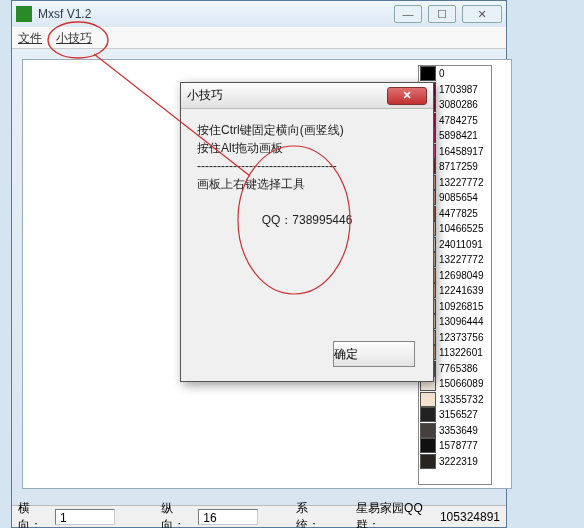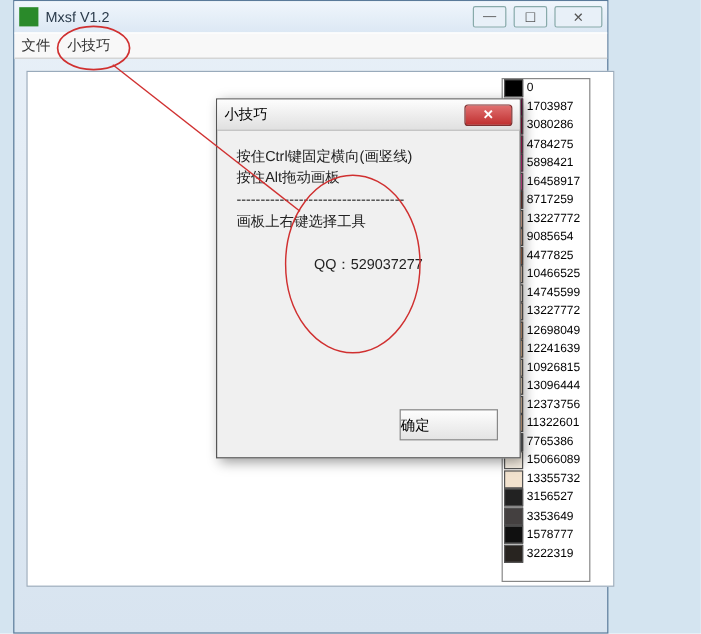--- a/index.html
+++ b/index.html
@@ -6,21 +6,21 @@
 body { font-family: "Microsoft YaHei", SimSun, sans-serif; font-size: 12px; background: #d4e4f0; width: 584px; height: 528px; overflow: hidden; position: relative; }
 
 .outer-window { position: absolute; left: 11px; top: 0; width: 496px; height: 528px; background: linear-gradient(#e8f0f8, #d8e4f0); border: 1px solid #5a7a9a; }
 .titlebar { height: 26px; display: flex; align-items: center; padding: 0 4px; background: linear-gradient(#f0f6fc, #dce8f4); }
 .titlebar .appicon { width: 16px; height: 16px; background: #2a8a2a; margin-right: 6px; }
 .titlebar .title { flex: 1; color: #2a3a4a; }
 .winbtns { display: flex; gap: 6px; }
 .winbtn { width: 28px; height: 18px; border: 1px solid #8aa; background: #e8f0f8; display: flex; align-items: center; justify-content: center; color: #555; font-size: 11px; border-radius: 2px; }
 .winbtn.close { width: 40px; }
 
-.menubar { height: 22px; background: #f8f8f8; border-top: 1px solid #fff; border-bottom: 1px solid #ccc; display: flex; align-items: center; padding: 0 6px; gap: 14px; color: #333; }
+.menubar { height: 22px; background: #f8f8f8; border-top: 1px solid #fff; border-bottom: 1px solid #ccc; display: flex; align-items: center; padding: 0 6px; gap: 14px; color: #333; text-decoration: underline; }
 
 .canvas-area { position: absolute; left: 10px; top: 58px; width: 490px; height: 430px; background: #fff; border: 1px solid #9ab; }
 
 .palette { position: absolute; right: 14px; top: 64px; width: 74px; height: 420px; overflow: hidden; border: 1px solid #888; background: #fff; }
 .swatchrow { display: flex; align-items: center; height: 15.5px; font-size: 10px; }
 .swatch { width: 16px; height: 15px; border: 1px solid #555; margin: 0 3px 0 1px; }
 
 .statusbar { position: absolute; left: 0; bottom: 0; right: 0; height: 22px; background: #f0f0f0; border-top: 1px solid #bbb; display: flex; align-items: center; padding: 0 6px; gap: 6px; font-size: 12px; }
 .statusbar .field { background: #fff; border: 1px inset #ccc; padding: 1px 4px; min-width: 60px; height: 16px; }
 
@@ -93,21 +93,21 @@
       <div class="swatchrow">
         <div class="swatch" style="background: rgb(168, 104, 72);"></div>
         <span>4477825</span>
       </div>
       <div class="swatchrow">
         <div class="swatch" style="background: rgb(240, 208, 184);"></div>
         <span>10466525</span>
       </div>
       <div class="swatchrow">
         <div class="swatch" style="background: rgb(246, 230, 216);"></div>
-        <span>14745599</span>
+        <span>24011091</span>
       </div>
       <div class="swatchrow">
         <div class="swatch" style="background: rgb(230, 196, 168);"></div>
         <span>13227772</span>
       </div>
       <div class="swatchrow">
         <div class="swatch" style="background: rgb(212, 160, 120);"></div>
         <span>12698049</span>
       </div>
       <div class="swatchrow">
@@ -153,34 +153,46 @@
       <div class="swatchrow">
         <div class="swatch" style="background: rgb(16, 16, 16);"></div>
         <span>1578777</span>
       </div>
       <div class="swatchrow">
         <div class="swatch" style="background: rgb(40, 36, 32);"></div>
         <span>3222319</span>
       </div>
     </div>
 
+  <div class="statusbar">
+    <span>横向：</span>
+    <span class="field">1</span>
+    <span style="width:40px"></span>
+    <span>纵向：</span>
+    <span class="field">16</span>
+    <span style="width:30px"></span>
+    <span>系统：</span>
+    <span style="width:20px"></span>
+    <span>星易家园QQ群：</span>
+    <span>105324891</span>
+  </div>
 </div>
 
 <div class="dialog">
   <div class="dlgtitle">
     <span class="t">小技巧</span>
     <div class="closebtn">✕</div>
   </div>
   <div class="body">
     <div>按住Ctrl键固定横向(画竖线)</div>
     <div>按住Alt拖动画板</div>
     <div>-----------------------------------</div>
     <div>画板上右键选择工具</div>
     <br>
-    <div style="text-align:center">QQ：529037277</div>
+    <div style="text-align:center">QQ：738995446</div>
   </div>
   <div class="okbtn">
       <span>确定</span>
     </div>
 </div>
 
 <svg class="annot" width="584" height="528">
   <ellipse cx="78" cy="40" rx="30" ry="18" fill="none" stroke="#d03030" stroke-width="1.4"></ellipse>
   <ellipse cx="294" cy="220" rx="56" ry="74" fill="none" stroke="#d03030" stroke-width="1.2"></ellipse>
   <line x1="94" y1="54" x2="250" y2="176" stroke="#d03030" stroke-width="1.2"></line>

